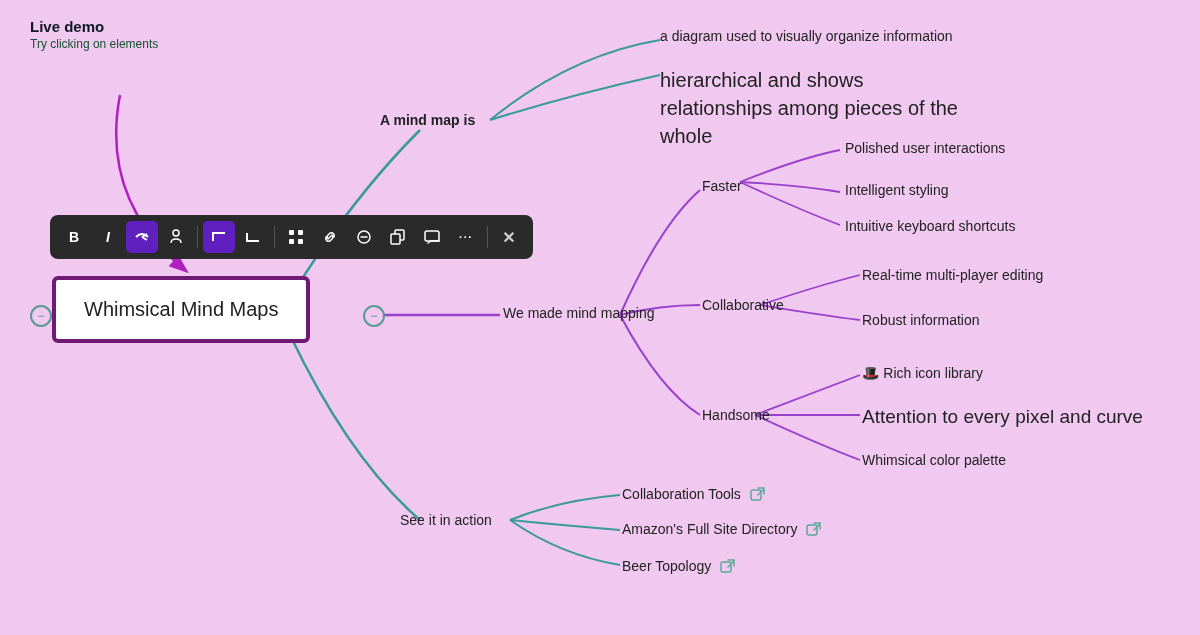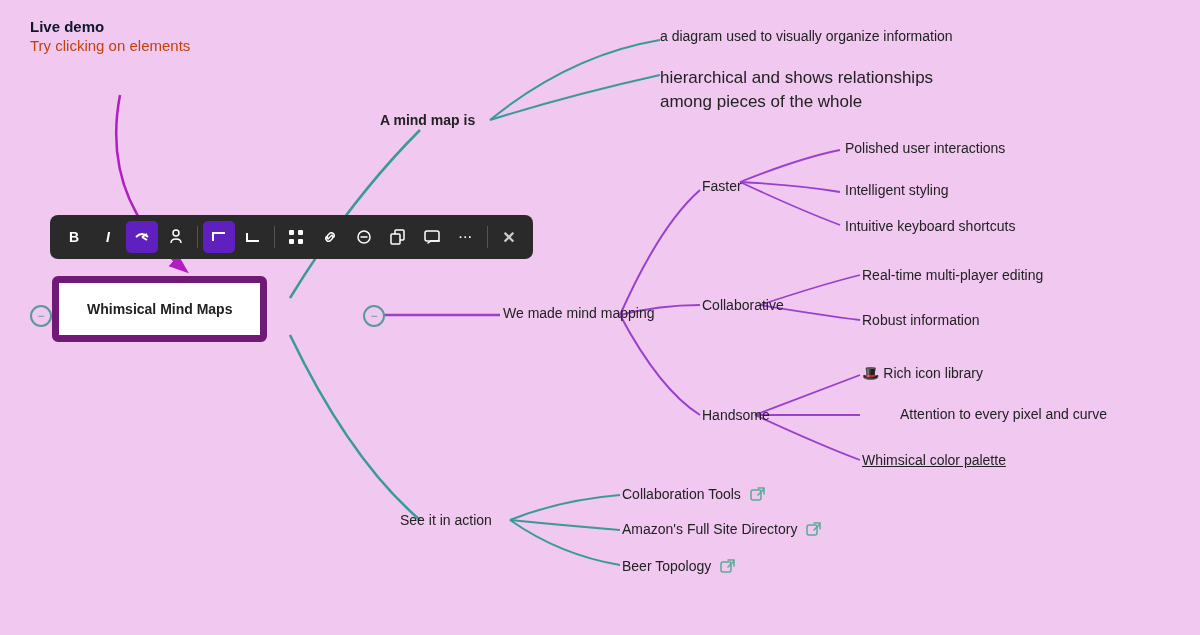--- a/index.html
+++ b/index.html
@@ -16,22 +16,22 @@
       position: absolute;
       top: 18px;
       left: 30px;
     }
     .live-demo-label .demo-title {
       color: #0f172a;
       font-weight: 700;
       font-size: 15px;
     }
     .live-demo-label .demo-subtitle {
-      color: #c2410c;
-      font-size: 15px;
+      color: #14532d;
+      font-size: 12px;
       margin-top: 2px;
     }
 
     
     .toolbar {
       position: absolute;
       top: 215px;
       left: 50px;
       background: #2a2a2a;
       border-radius: 8px;
@@ -71,25 +71,25 @@
       color: #ccc;
       font-size: 16px;
     }
 
     
     .central-node {
       position: absolute;
       top: 276px;
       left: 52px;
       background: #fff;
-      border: 7px solid #701a75;
+      border: 4px solid #701a75;
       border-radius: 6px;
       padding: 18px 28px;
-      font-size: 14px;
-      font-weight: 700;
+      font-size: 20px;
+      font-weight: 400;
       color: #222;
       white-space: nowrap;
       z-index: 5;
     }
 
     
     .collapse-btn {
       position: absolute;
       width: 22px;
       height: 22px;
@@ -249,37 +249,37 @@
 <div class="central-node">
   <span>Whimsical Mind Maps</span>
 </div>
 
 <div class="collapse-btn collapse-btn-left">−</div>
 <div class="collapse-btn collapse-btn-right">−</div>
 
 <div class="node-text" style="top: 112px; left: 380px; font-weight: bold;">A mind map is</div>
 
 <div class="node-text" style="top: 28px; left: 660px; font-size:14px;">a diagram used to visually organize information</div>
-<div class="node-text" style="top: 66px; left: 660px; font-size:17px; max-width:300px; white-space:normal; line-height:1.4;">hierarchical and shows relationships among pieces of the whole</div>
+<div class="node-text" style="top: 66px; left: 660px; font-size:20px; max-width:300px; white-space:normal; line-height:1.4;">hierarchical and shows relationships among pieces of the whole</div>
 
 <div class="node-text" style="top: 305px; left: 503px;">We made mind mapping</div>
 
 <div class="node-text" style="top: 178px; left: 702px;">Faster</div>
 <div class="node-text" style="top: 140px; left: 845px; font-size:14px;">Polished user interactions</div>
 <div class="node-text" style="top: 182px; left: 845px; font-size:14px;">Intelligent styling</div>
 <div class="node-text" style="top: 218px; left: 845px; font-size:14px;">Intuitive keyboard shortcuts</div>
 
 <div class="node-text" style="top: 297px; left: 702px;">Collaborative</div>
 <div class="node-text" style="top: 267px; left: 862px; font-size:14px;text-align:right;">Real-time multi-player editing</div>
 <div class="node-text" style="top: 312px; left: 862px; font-size:14px;">Robust information</div>
 
 <div class="node-text" style="top: 407px; left: 702px;">Handsome</div>
 <div class="node-text" style="top: 365px; left: 862px; font-size:14px;">🎩 Rich icon library</div>
-<div class="node-text" style="top: 406px; left: 900px; font-size:14px;">Attention to every pixel and curve</div>
-<div class="node-text" style="top: 452px; left: 862px; font-size:14px;text-decoration:underline;">Whimsical color palette</div>
+<div class="node-text" style="top: 406px; left: 862px; font-size:19px;">Attention to every pixel and curve</div>
+<div class="node-text" style="top: 452px; left: 862px; font-size:14px;">Whimsical color palette</div>
 
 <div class="node-text" style="top: 512px; left: 400px;">See it in action</div>
 
 <div class="node-text" style="top: 486px; left: 622px; font-size:14px;">
   Collaboration Tools
   <svg style="display:inline-block; vertical-align:middle; margin-left:5px;" width="16" height="16" viewBox="0 0 16 16" fill="none">
     <rect x="1" y="3" width="10" height="10" rx="2" stroke="#5aaa99" stroke-width="1.5"></rect>
     <path d="M8 1h6v6M8 8l6-6" stroke="#5aaa99" stroke-width="1.5" stroke-linecap="round"></path>
   </svg>
 </div>

